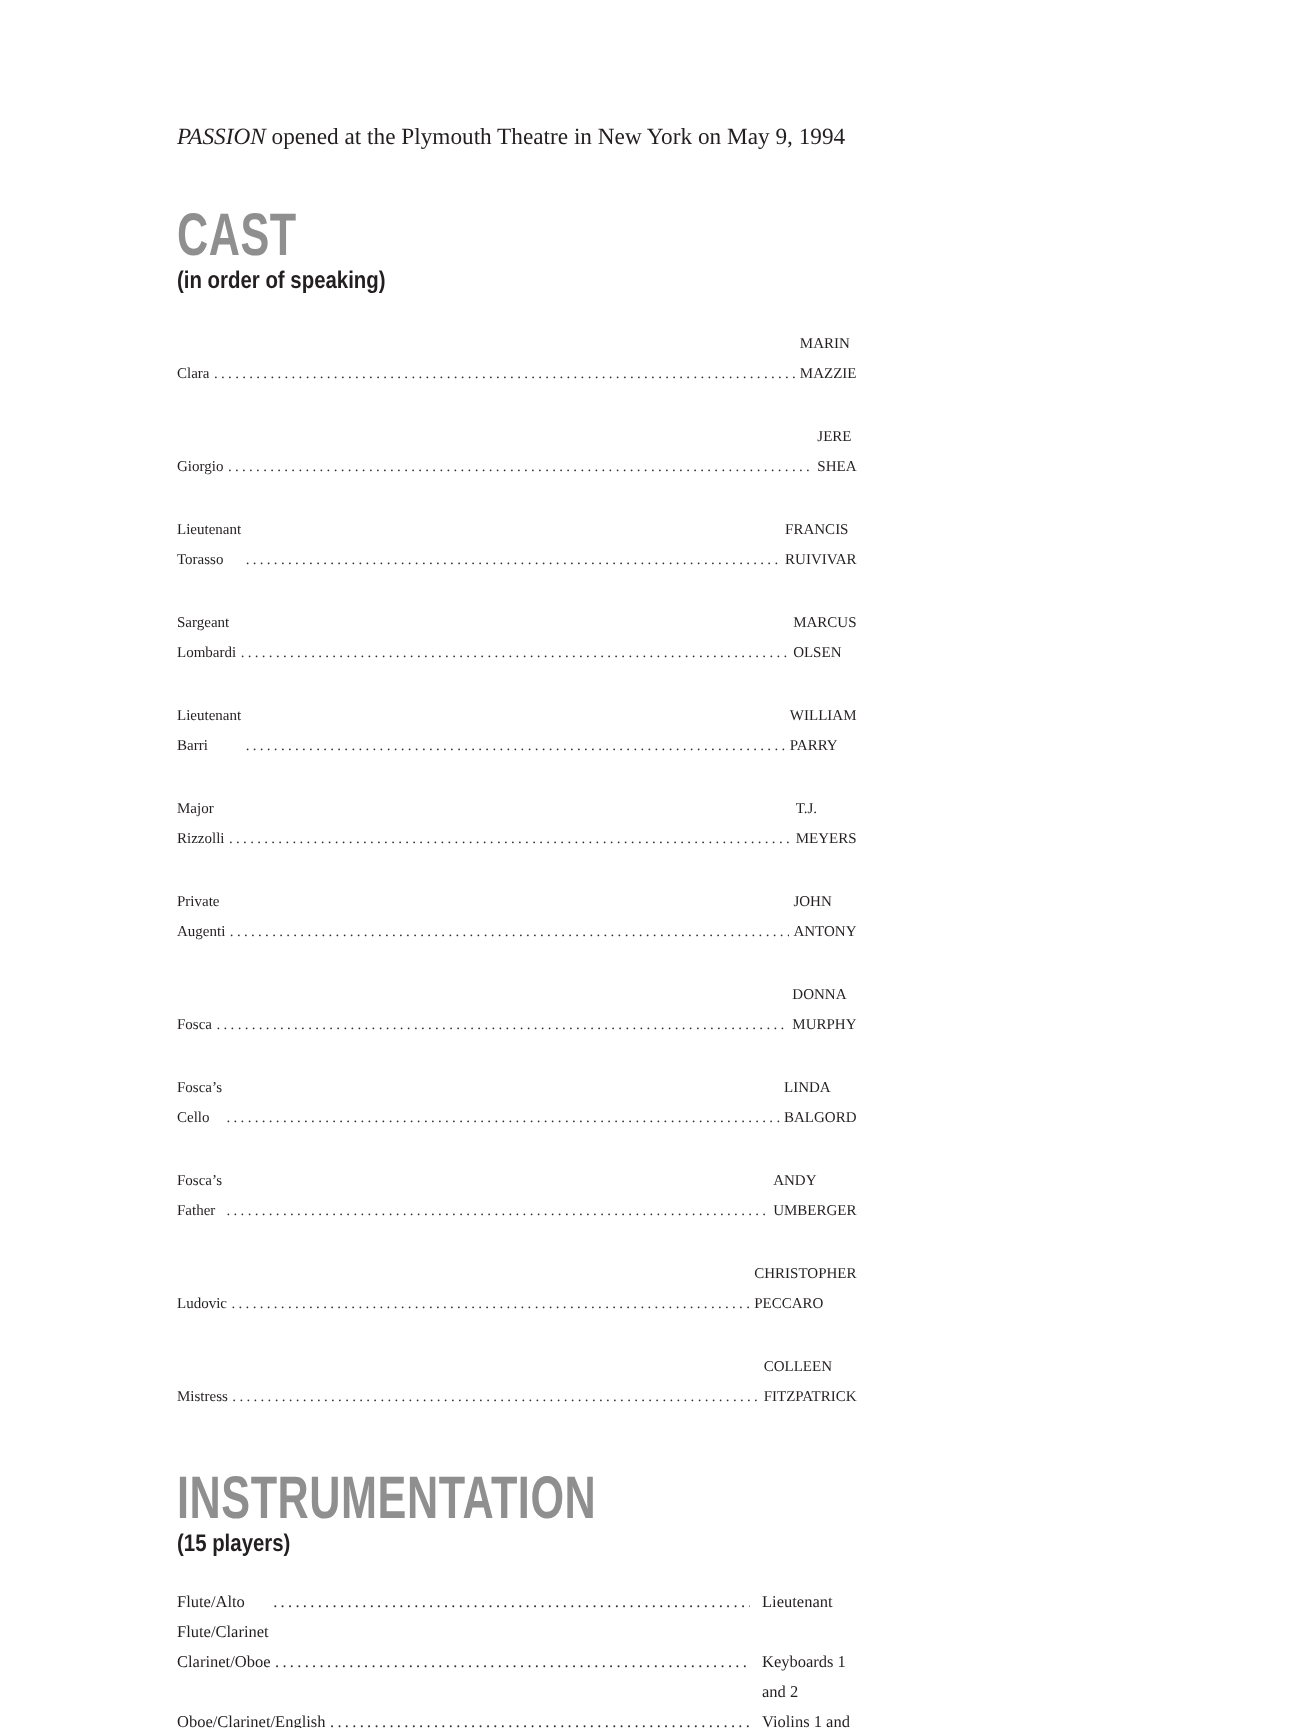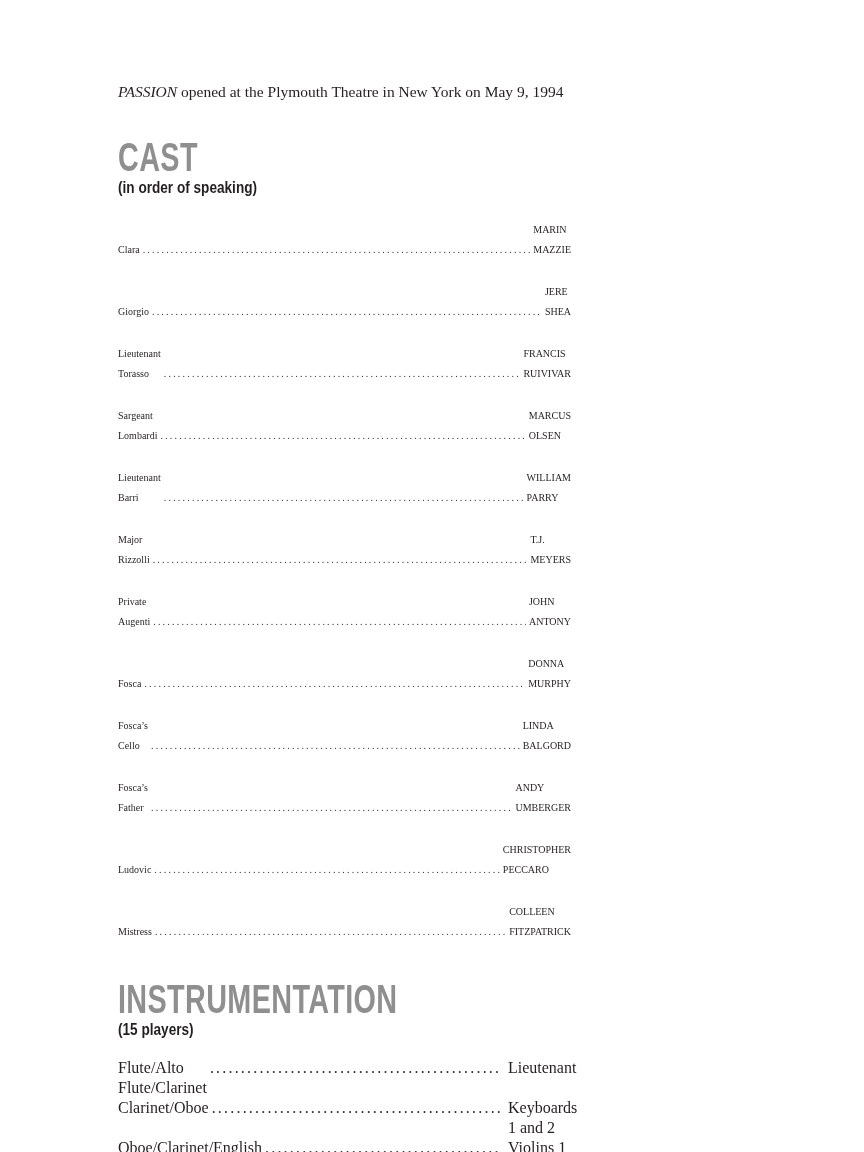--- a/index.html
+++ b/index.html
@@ -69,21 +69,21 @@
   .dots::after {
     content: "..........................................................................................................................................................................................................................................................";
     letter-spacing: 2.2px;
   }
   .cast-list { margin: 0 0 0 0; }
 
   .section-instrumentation h1.heading { margin-top: 38px; }
   .inst-row {
     display: flex;
     align-items: baseline;
-    font-size: 16px;
+    font-size: 11px;
     line-height: 20px;
   }
   .inst-left {
     flex: 0 0 385px;
     display: flex;
     align-items: baseline;
     overflow: hidden;
   }
   .inst-right { padding-left: 5px; }
 </style>

